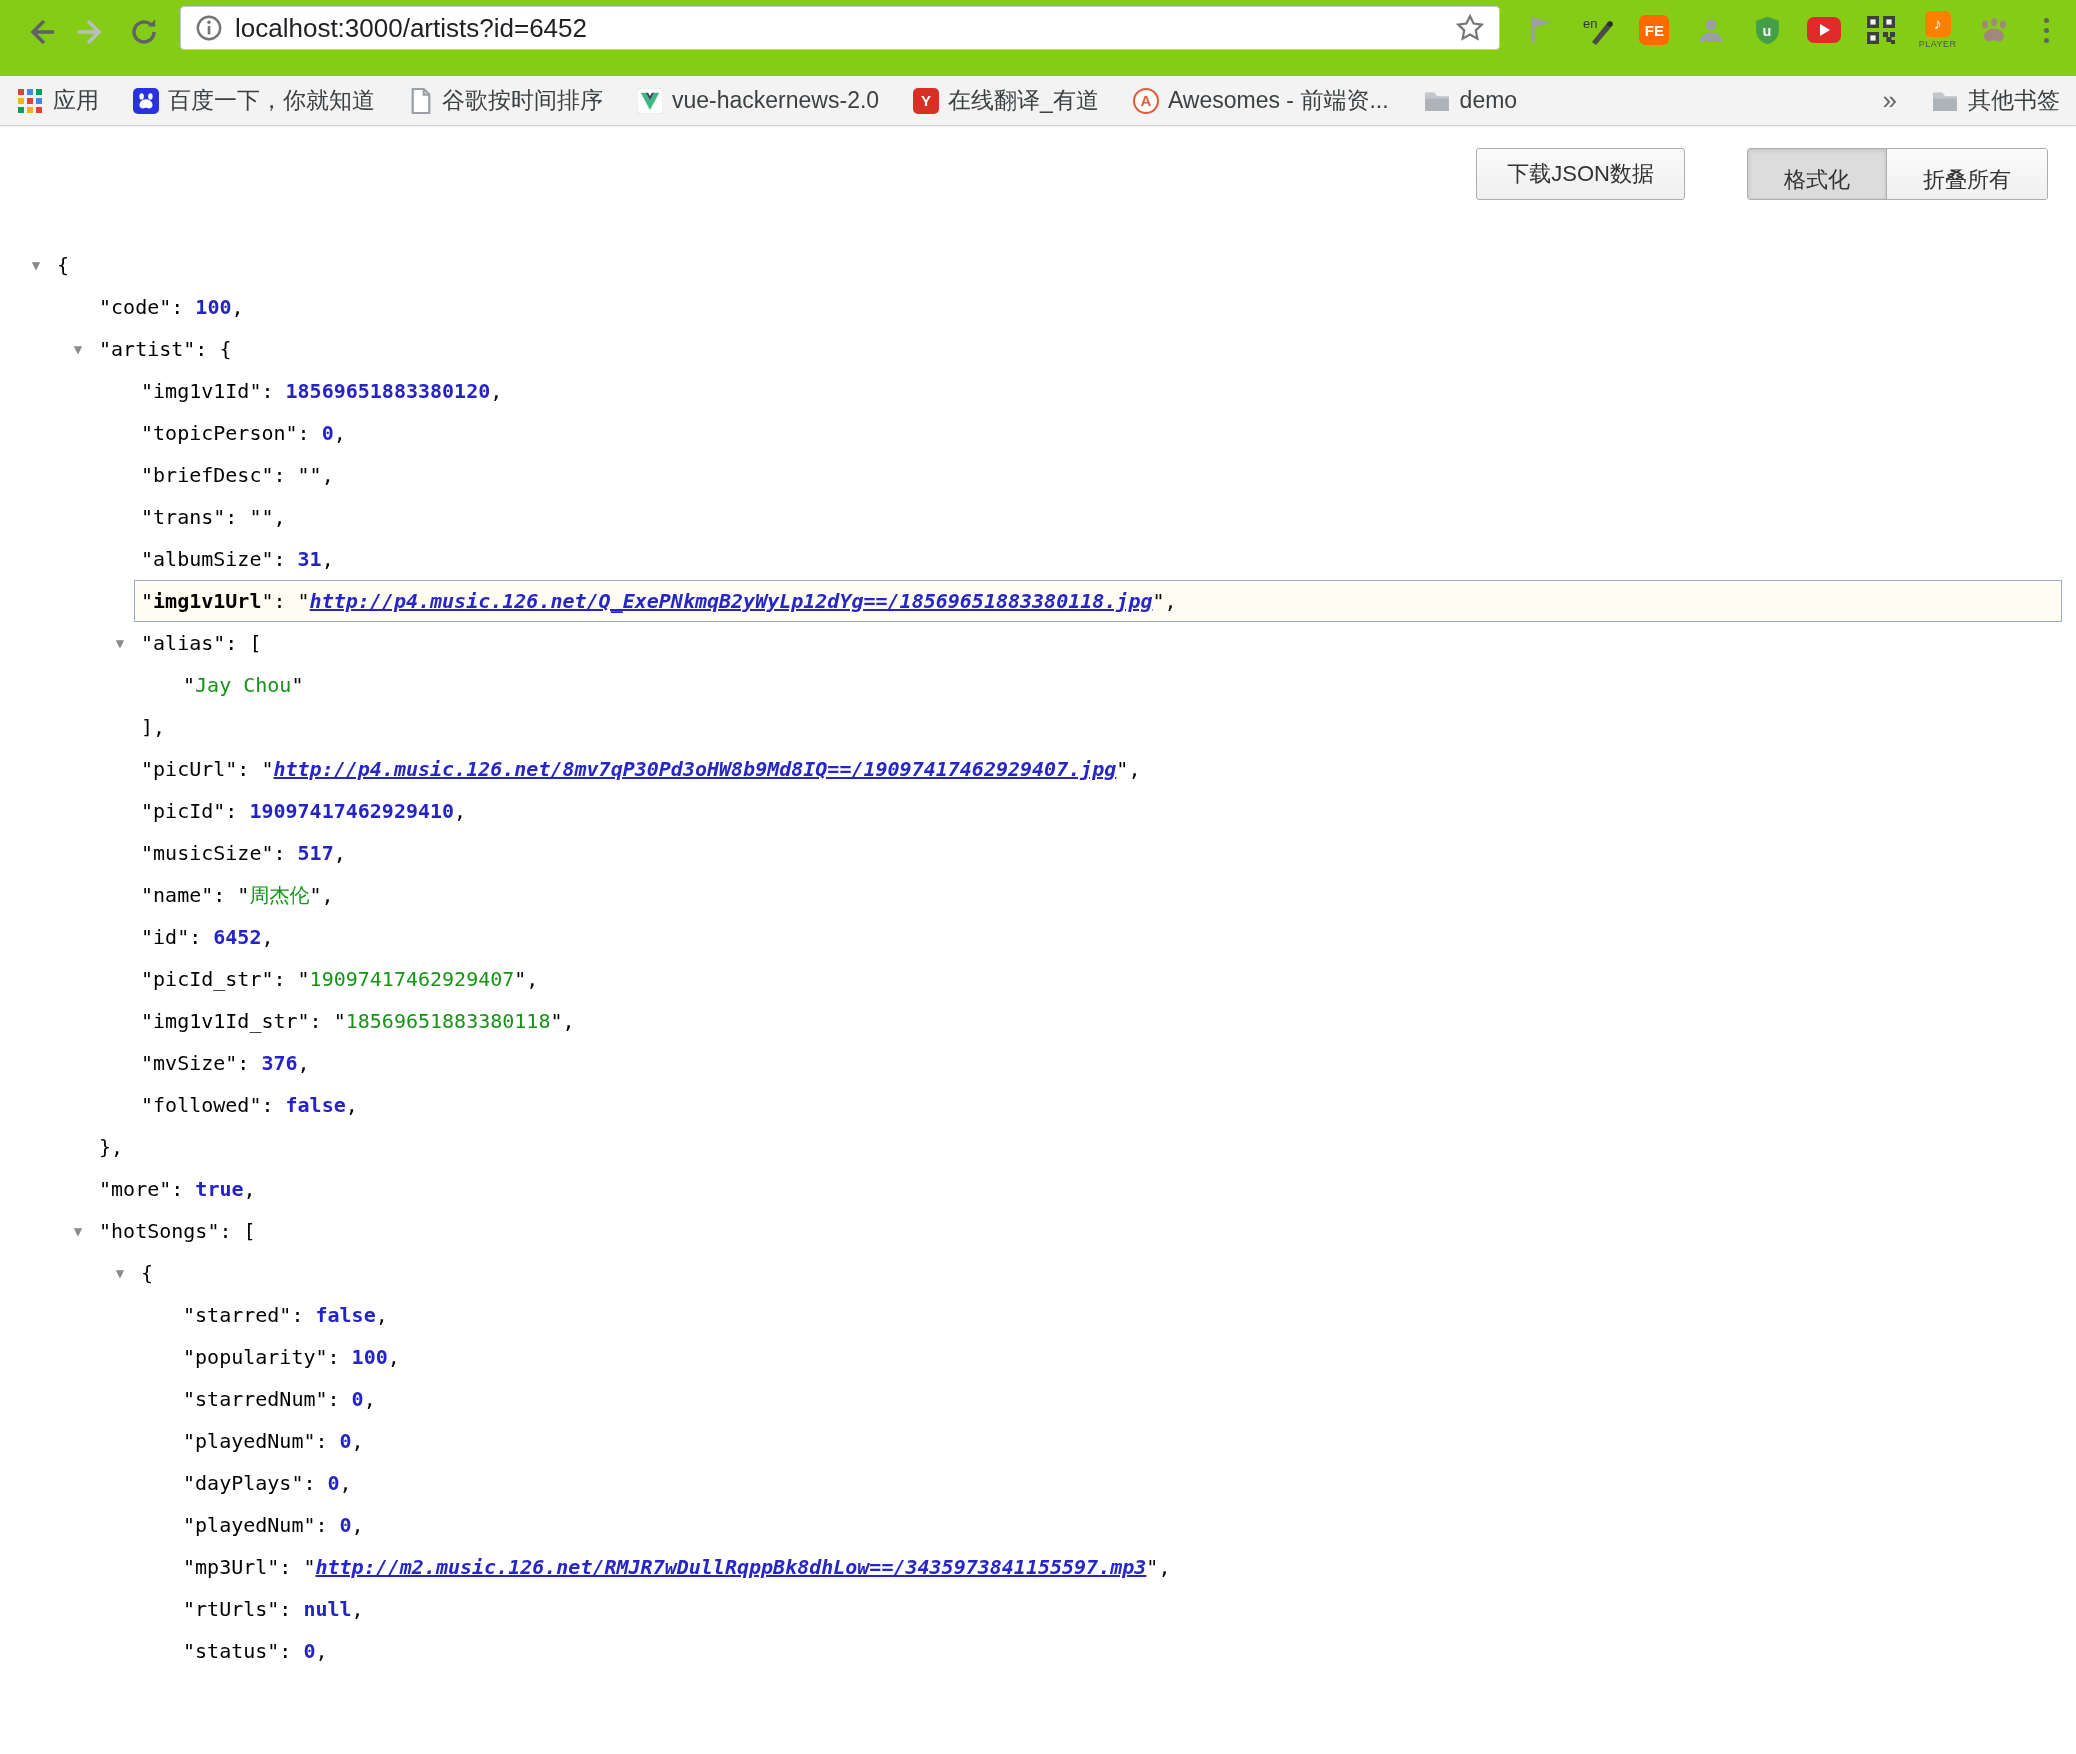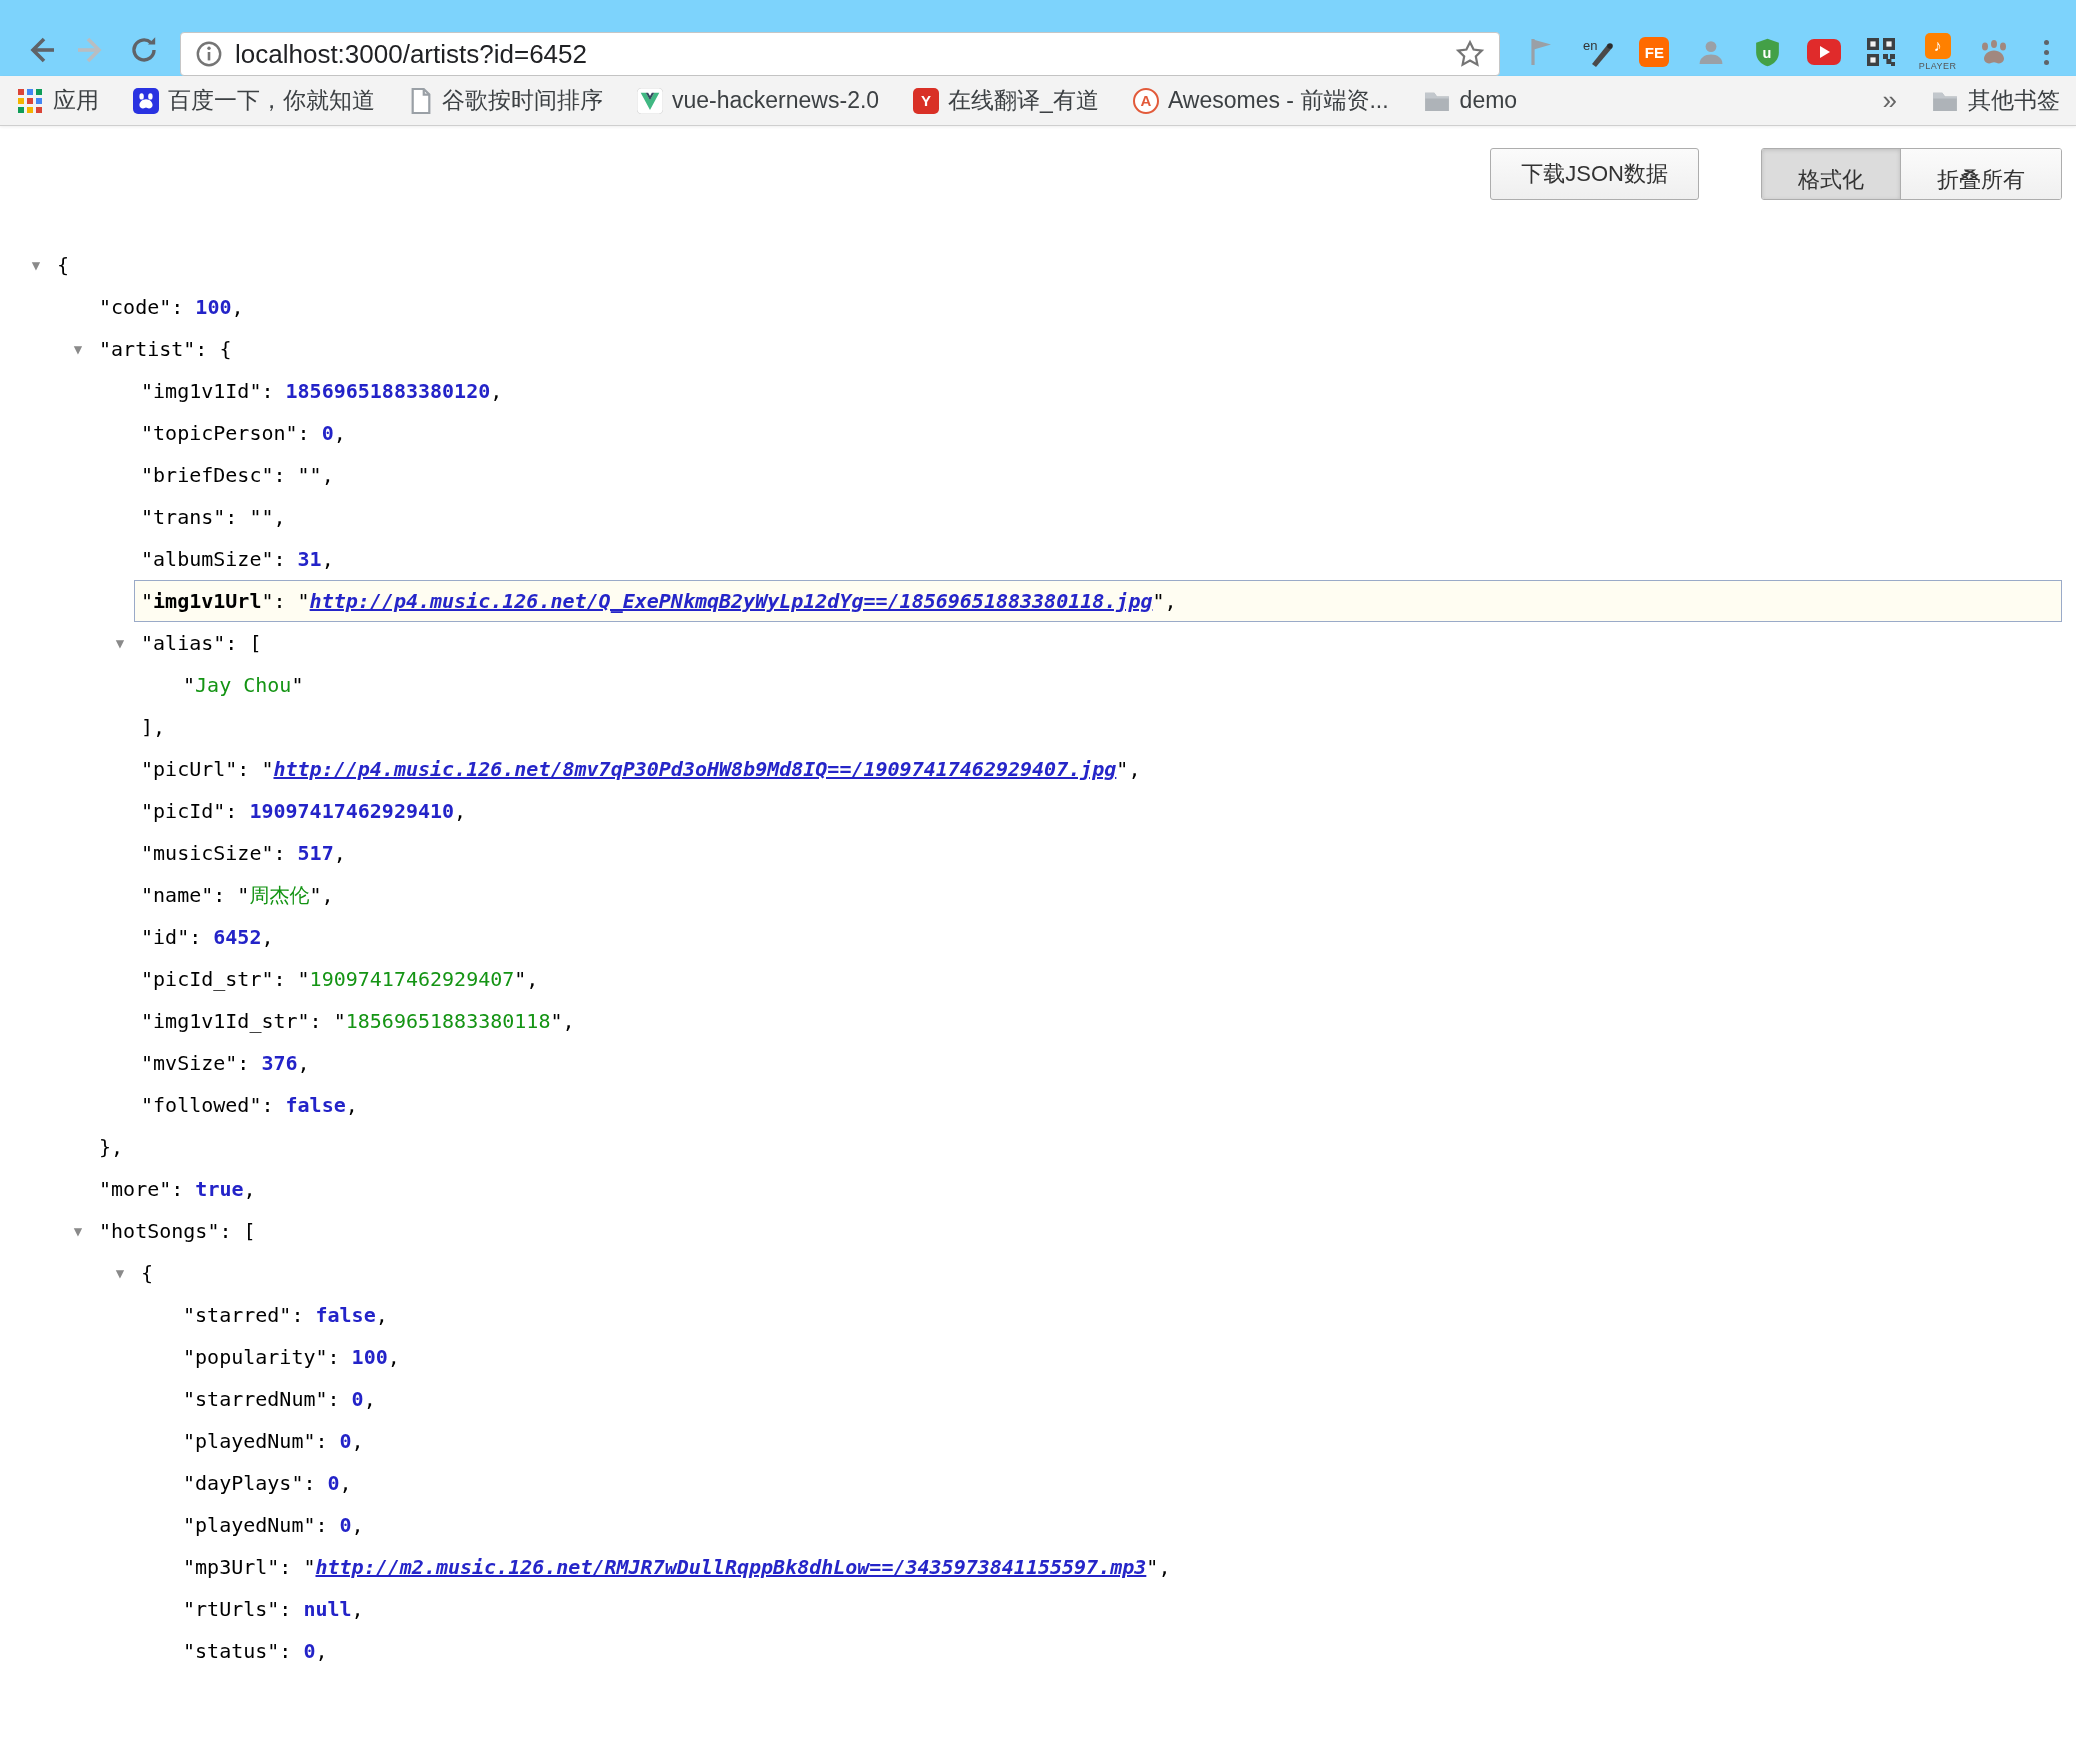--- a/index.html
+++ b/index.html
@@ -18,21 +18,21 @@
          clip-path:polygon(20px 0, calc(100% - 20px) 0, 100% 100%, 0 100%);
          display:flex; align-items:center; padding:0 34px; }
   .tab-title { flex:1; font-size:24px; color:#3C4043; white-space:nowrap; overflow:hidden; }
   .tab-close { font-size:27px; color:#8A8A8A; margin-left:10px; line-height:1; }
   .favicon { margin-right:12px; display:flex; }
   .newtab { position:absolute; left:598px; top:16px; width:104px; height:58px; background:#D9D9D9;
             clip-path:polygon(16px 0, 100% 0, 100% 100%, 0 100%); box-shadow:inset 2px 0 2px rgba(0,0,0,0.10); }
   .profile-name { position:absolute; right:18px; top:22px; font-size:26px; color:#333; }
 
   
-  .toolbar { height:76px; background:#7dd3fc; display:flex; align-items:flex-end; padding:0 14px; }
+  .toolbar { height:76px; background:#84cc16; display:flex; align-items:flex-start; padding:6px 14px; }
   .navbtn { width:52px; height:52px; display:flex; align-items:center; justify-content:center; flex:none; }
   .omnibox { width:1320px; height:44px; background:#fff; border:1px solid #C6C6C6; border-radius:4px;
              display:flex; align-items:center; padding:0 14px; margin-left:10px; flex:none; }
   .url-text { flex:1; font-size:26px; color:#202124; margin-left:12px; white-space:nowrap; overflow:hidden; }
   .ext-row { display:flex; align-items:center; gap:14px; margin-left:22px; flex:1; justify-content:space-between; }
   .ext { width:38px; height:48px; display:flex; flex-direction:column; align-items:center; justify-content:center; flex:none; }
   .badge { border-radius:6px; color:#fff; font-weight:bold; display:flex; align-items:center; justify-content:center; }
   .fe-badge { width:30px; height:30px; background:#FF6A00; font-size:15px; }
   .yt-badge { width:34px; height:26px; background:#E02B2B; border-radius:7px; }
   .yt-badge svg { display:block; }
@@ -48,21 +48,21 @@
                   padding:0 16px; gap:34px; position:relative; z-index:2; }
   .bm { display:flex; align-items:center; gap:9px; flex:none; }
   .bm-label { font-size:23px; color:#3C4043; white-space:nowrap; }
   .bm-spacer { flex:1; }
   .chev { font-size:26px; color:#666; }
   .mini-badge { width:26px; height:26px; border-radius:5px; color:#fff; font-weight:bold; font-size:15px;
                 display:flex; align-items:center; justify-content:center; }
 
   
   .page { position:relative; height:1554px; background:#fff; }
-  .actions { position:absolute; top:22px; right:14px; display:flex; align-items:center; }
+  .actions { position:absolute; top:22px; right:28px; display:flex; align-items:center; }
   .btn { height:52px; padding:0 30px; font-size:22px; color:#333; border:1px solid #ADADAD; border-radius:3px;
          background:linear-gradient(#FBFBFB,#EFEFEF); font-family:"Liberation Sans", sans-serif; }
   .btn-download { margin-right:62px; }
   .seg { display:flex; border:1px solid #ADADAD; border-radius:3px; overflow:hidden; }
   .seg .seg-btn { height:50px; padding:16px 36px; font-size:22px; color:#333; border:none;
                   border-left:1px solid #ADADAD; background:linear-gradient(#FBFBFB,#F0F0F0);
                   font-family:"Liberation Sans", sans-serif; }
   .seg .seg-btn:first-child { border-left:none; }
   .seg .seg-btn.active { background:#DCDCDC; box-shadow:inset 0 1px 4px rgba(0,0,0,0.15); }
 

